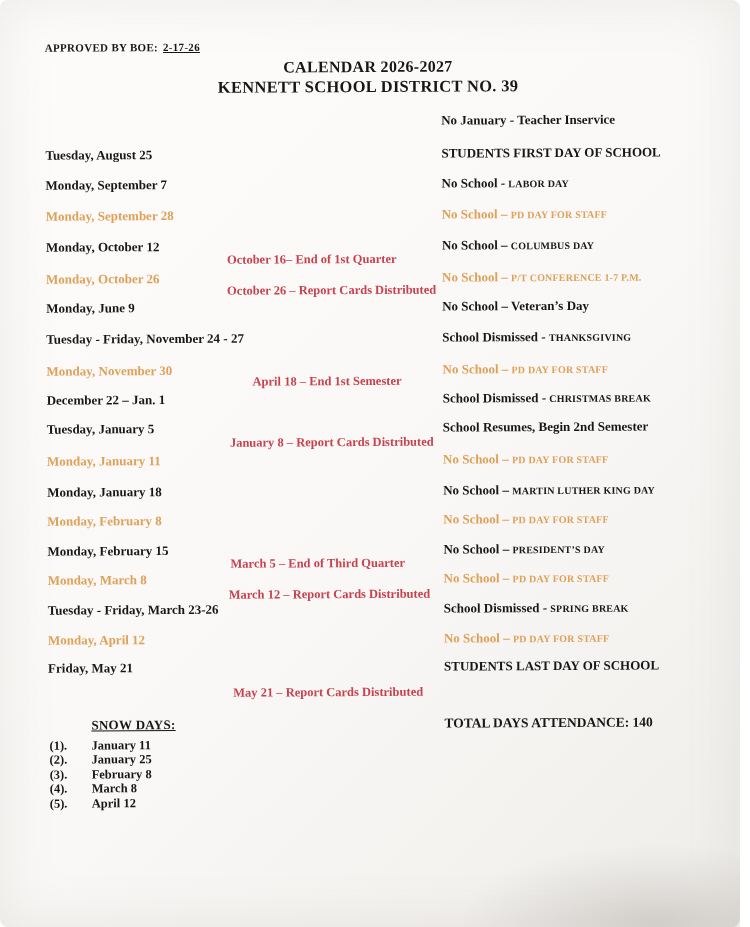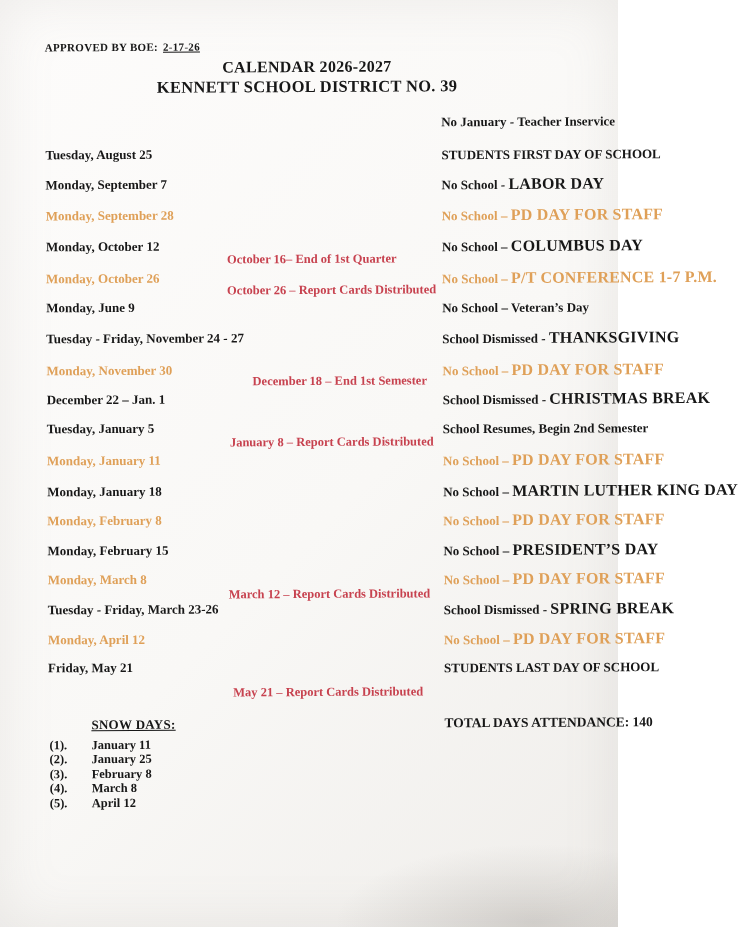--- a/index.html
+++ b/index.html
@@ -6,25 +6,26 @@
     margin: 0;
     padding: 0;
     width: 750px;
     height: 927px;
     background: #ffffff;
     font-family: "Liberation Serif", serif;
     overflow: hidden;
   }
   .page {
     position: relative;
-    width: 618px;
+    width: 740px;
     height: 927px;
     background: linear-gradient(135deg, #fdfcfb 0%, #f9f8f6 55%, #efedea 100%);
     box-shadow: inset 0 0 55px rgba(140,135,128,0.14);
     color: #171717;
+    border-radius: 8px;
   }
   .content {
     position: absolute;
     inset: 0;
     transform: rotate(-0.3deg);
     transform-origin: 50% 50%;
   }
   .approved {
     position: absolute;
     left: 47px;
@@ -63,21 +64,21 @@
     font-size: 13px;
     white-space: nowrap;
   }
   .row .desc {
     position: absolute;
     left: 443px;
     font-size: 13px;
     white-space: nowrap;
   }
   .row .caps {
-    font-size: 16px;
+    font-size: 10px;
     letter-spacing: 0.2px;
   }
   .row.hl .date,
   .row.hl .desc { color: #DFA058; }
 
   .note {
     position: absolute;
     color: #C7424F;
     font-weight: bold;
     font-size: 12.5px;
@@ -206,22 +207,23 @@
       <span class="date">Monday, April 12</span>
       <span class="desc"><span>No School – </span><span class="caps">PD DAY FOR STAFF</span></span>
     </div>
     <div class="row" style="top:659px">
       <span class="date">Friday, May 21</span>
       <span class="desc"><span>STUDENTS LAST DAY OF SCHOOL</span><span class="caps"></span></span>
     </div>
 
     <div class="note" style="top:252px; left:228px">October 16– End of 1st Quarter</div>
     <div class="note" style="top:283px; left:228px">October 26 – Report Cards Distributed</div>
-    <div class="note" style="top:374px; left:253px">December 18 – End 1st Semester</div>
+    <div class="note" style="top:374px; left:253px">April 18 – End 1st Semester</div>
     <div class="note" style="top:435px; left:230px">January 8 – Report Cards Distributed</div>
+    <div class="note" style="top:556px; left:230px">March 5 – End of Third Quarter</div>
     <div class="note" style="top:587px; left:228px">March 12 – Report Cards Distributed</div>
     <div class="note" style="top:685px; left:232px">May 21 – Report Cards Distributed</div>
 
     <div class="snow-header">SNOW DAYS:</div>
     <div class="total">TOTAL DAYS ATTENDANCE: 140</div>
 
     <div class="snow-item" style="top:737px">
       <span class="snow-num">(1).</span>
       <span class="snow-label">January 11</span>
     </div>

